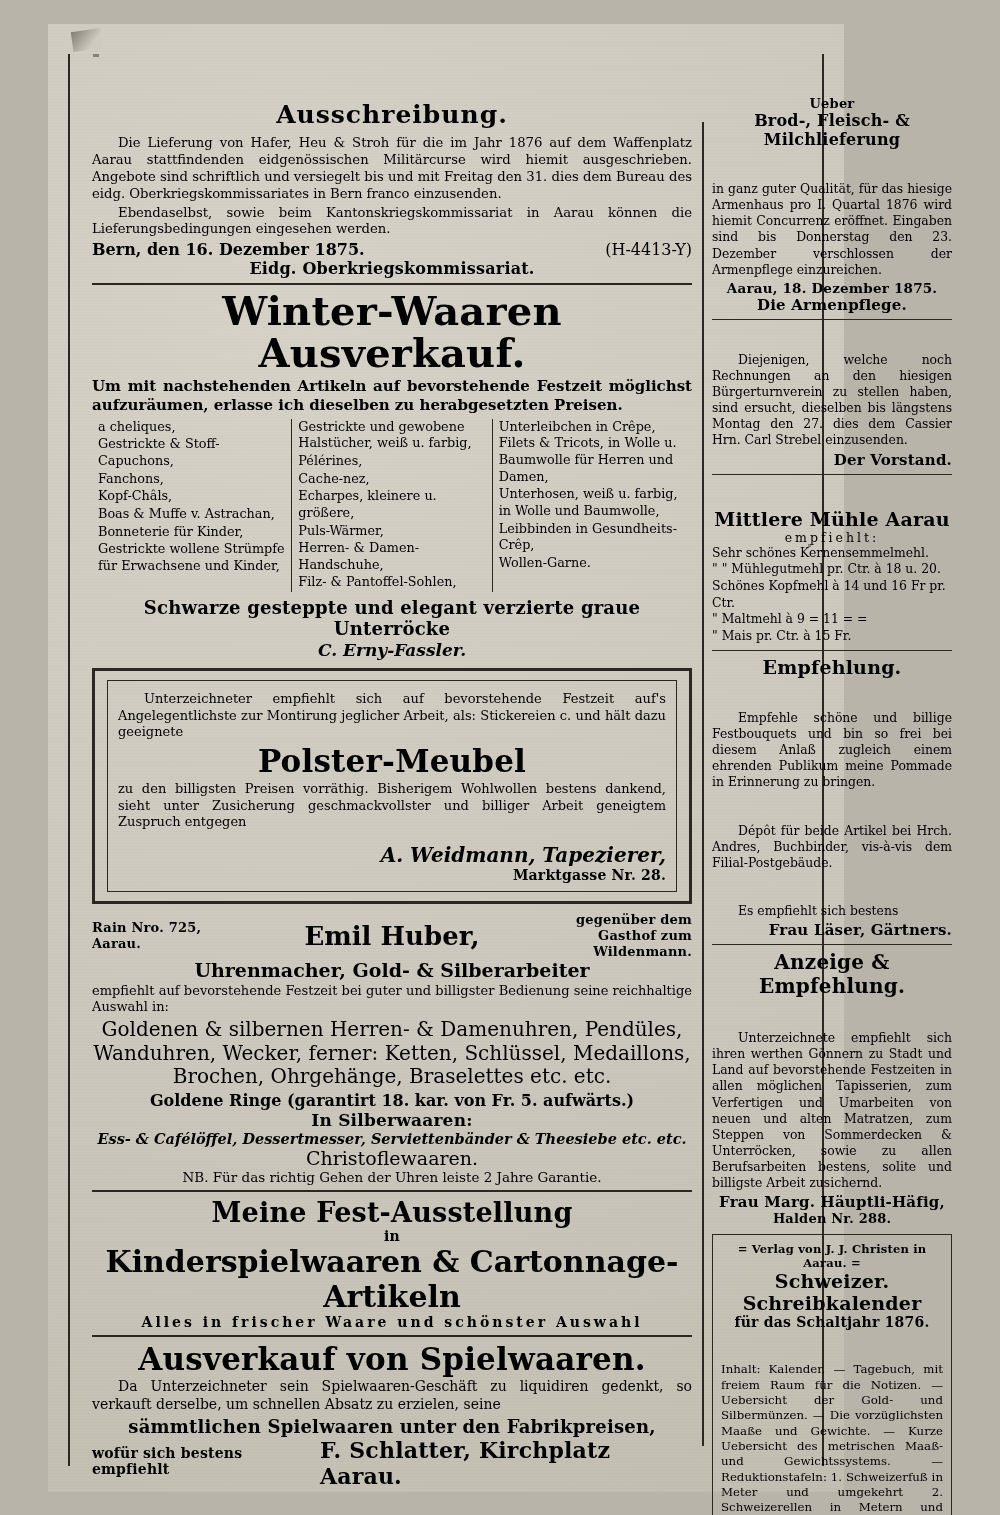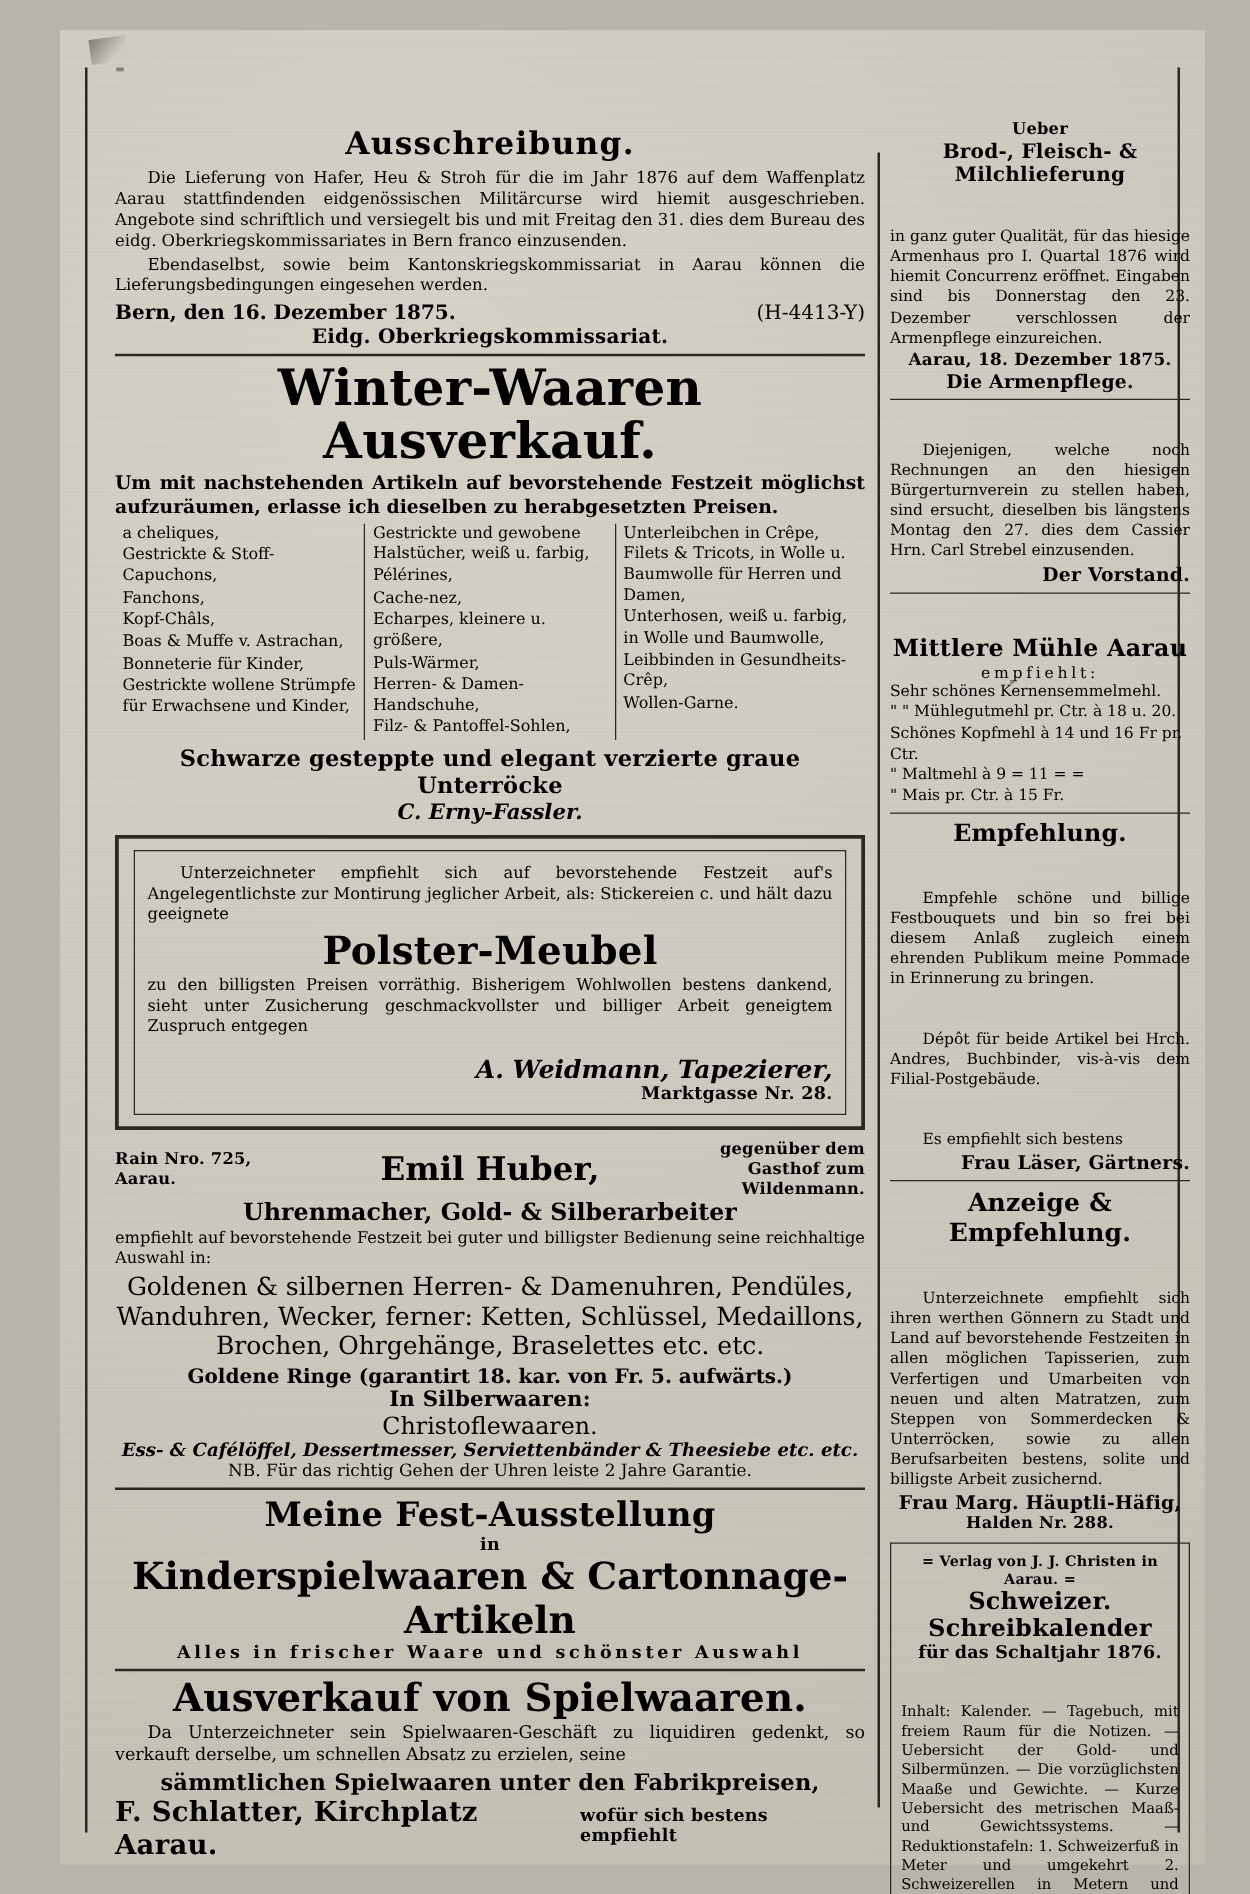--- a/index.html
+++ b/index.html
@@ -5,21 +5,21 @@
   html, body { margin:0; padding:0; }
   body {
     width:1000px; height:1515px;
     background:#b9b4aa;
     font-family:"DejaVu Serif", serif;
     overflow:hidden;
   }
   .page {
     position:absolute;
     left:48px; top:24px;
-    width:916px; height:1468px;
+    width:796px; height:1468px;
     background:#cfcabf;
     box-shadow:0 0 14px rgba(0,0,0,0.35) inset;
   }
   .paper {
     position:absolute;
     left:0; top:0; right:0; bottom:0;
     background:
       repeating-linear-gradient(0deg, rgba(0,0,0,0.012) 0px, rgba(0,0,0,0.012) 1px, rgba(255,255,255,0.02) 1px, rgba(255,255,255,0.02) 3px),
       radial-gradient(circle at 30% 20%, #d6d1c6 0%, #cbc6bb 60%, #c2bdb1 100%);
   }
@@ -161,43 +161,43 @@
           <div class="huber-head">
             <div class="side fraktur">Rain Nro. 725, Aarau.</div>
             <div class="mid" style="font-size:26px;font-weight:bold;">Emil Huber,</div>
             <div class="side fraktur right">gegenüber dem Gasthof zum Wildenmann.</div>
           </div>
           <div class="center" style="font-size:19px;font-weight:bold;margin-top:-2px;">Uhrenmacher, Gold- &amp; Silberarbeiter</div>
           <p class="body" style="font-size:13px;">empfiehlt auf bevorstehende Festzeit bei guter und billigster Bedienung seine reichhaltige Auswahl in:</p>
           <div class="center" style="font-size:20px;line-height:1.18;">Goldenen &amp; silbernen Herren- &amp; Damenuhren, Pendüles, Wanduhren, Wecker, ferner: Ketten, Schlüssel, Medaillons, Brochen, Ohrgehänge, Braselettes etc. etc.</div>
           <div class="center" style="font-size:16px;font-weight:bold;margin-top:2px;">Goldene Ringe (garantirt 18. kar. von Fr. 5. aufwärts.)</div>
           <div class="center fraktur" style="font-size:17px;">In Silberwaaren:</div>
+          <div class="center sig" style="font-size:14.5px;">Ess- &amp; Cafélöffel, Dessertmesser, Serviettenbänder &amp; Theesiebe etc. etc.</div>
           <div class="center" style="font-size:19px;">Christoflewaaren.</div>
-          <div class="center sig" style="font-size:14.5px;">Ess- &amp; Cafélöffel, Dessertmesser, Serviettenbänder &amp; Theesiebe etc. etc.</div>
           <div class="center" style="font-size:13.5px;">NB. Für das richtig Gehen der Uhren leiste 2 Jahre Garantie.</div>
         </div>
 
         <div class="rule"></div>
 
         <div class="blk">
           <div class="center fraktur t-med" style="font-size:27px;">Meine Fest-Ausstellung</div>
           <div class="center fraktur" style="font-size:14px;">in</div>
           <div class="center fraktur kinder">Kinderspielwaaren &amp; Cartonnage-Artikeln</div>
           <div class="center fraktur sp" style="font-size:14px;">Alles in frischer Waare und schönster Auswahl</div>
         </div>
 
         <div class="rule"></div>
 
         <div class="blk">
           <div class="center fraktur t-big">Ausverkauf von Spielwaaren.</div>
           <p class="body ind" style="font-size:14px;">Da Unterzeichneter sein Spielwaaren-Geschäft zu liquidiren gedenkt, so verkauft derselbe, um schnellen Absatz zu erzielen, seine</p>
           <div class="center fraktur" style="font-size:18px;">sämmtlichen Spielwaaren unter den Fabrikpreisen,</div>
           <div style="display:flex;justify-content:space-between;align-items:baseline;">
+            <span class="fraktur" style="font-size:14px;">wofür sich bestens empfiehlt</span>
             <span class="fraktur" style="font-size:22px;">F. Schlatter, Kirchplatz Aarau.</span>
-            <span class="fraktur" style="font-size:14px;">wofür sich bestens empfiehlt</span>
           </div>
         </div>
 
       </div>
 
       <div class="colB">
 
         <div class="blk">
           <div class="center fraktur" style="font-size:13px;">Ueber</div>
           <div class="center fraktur" style="font-size:16px;">Brod-, Fleisch- &amp; Milchlieferung</div>

